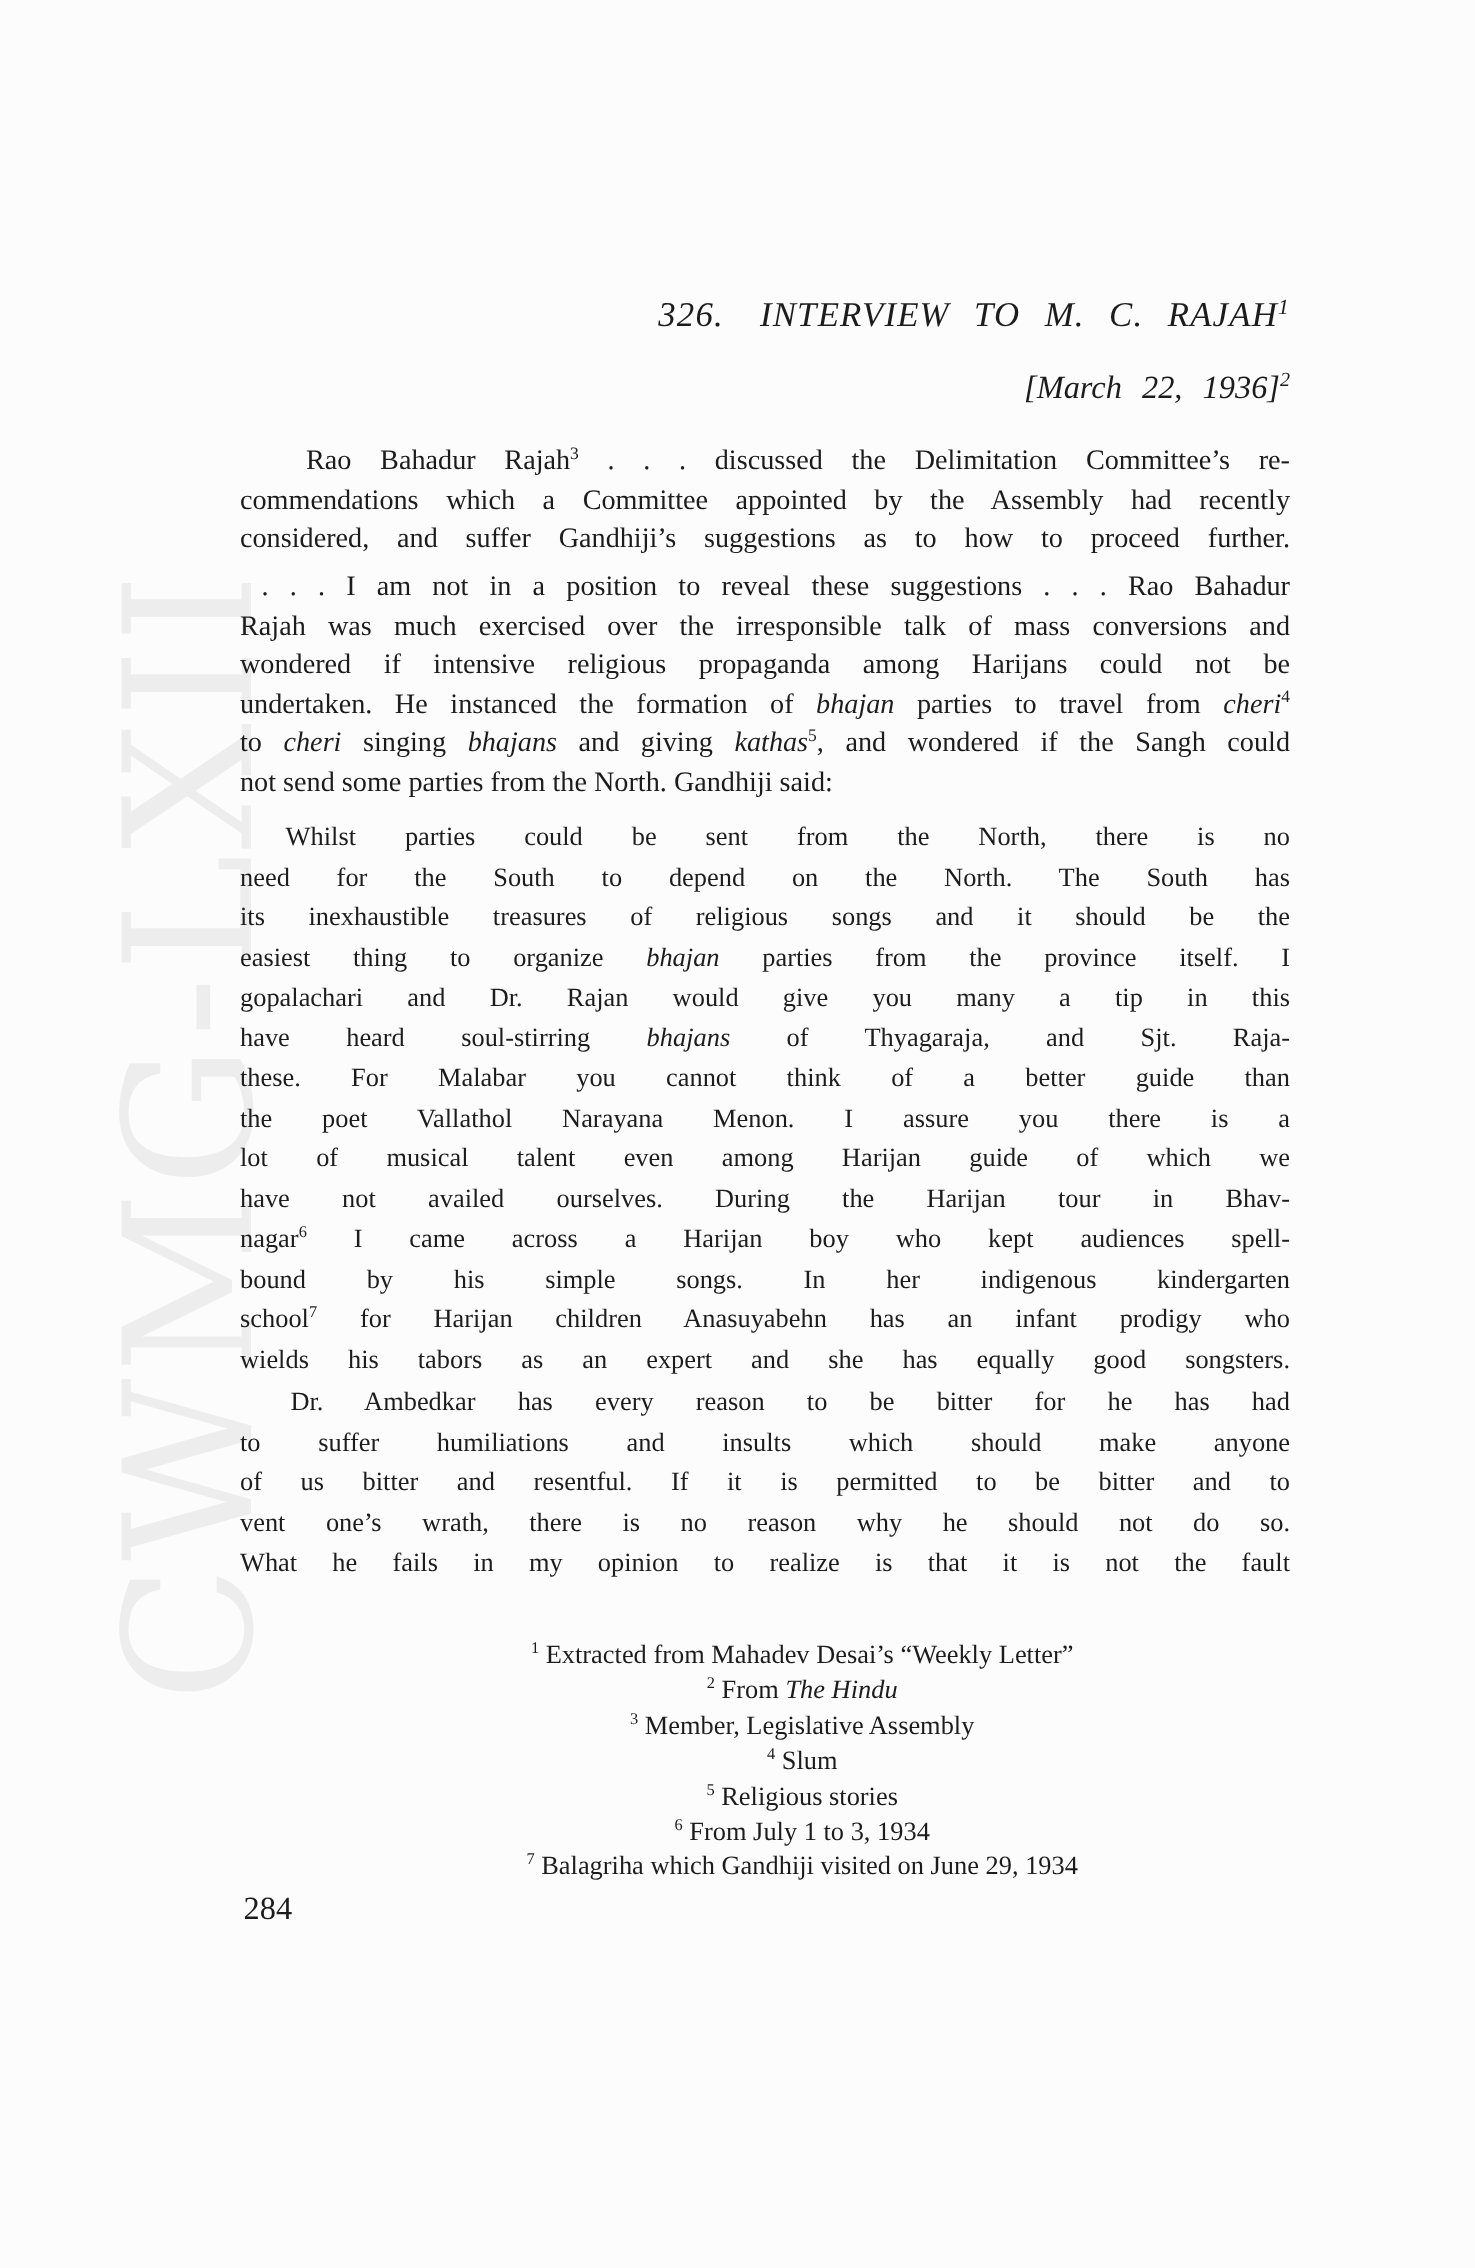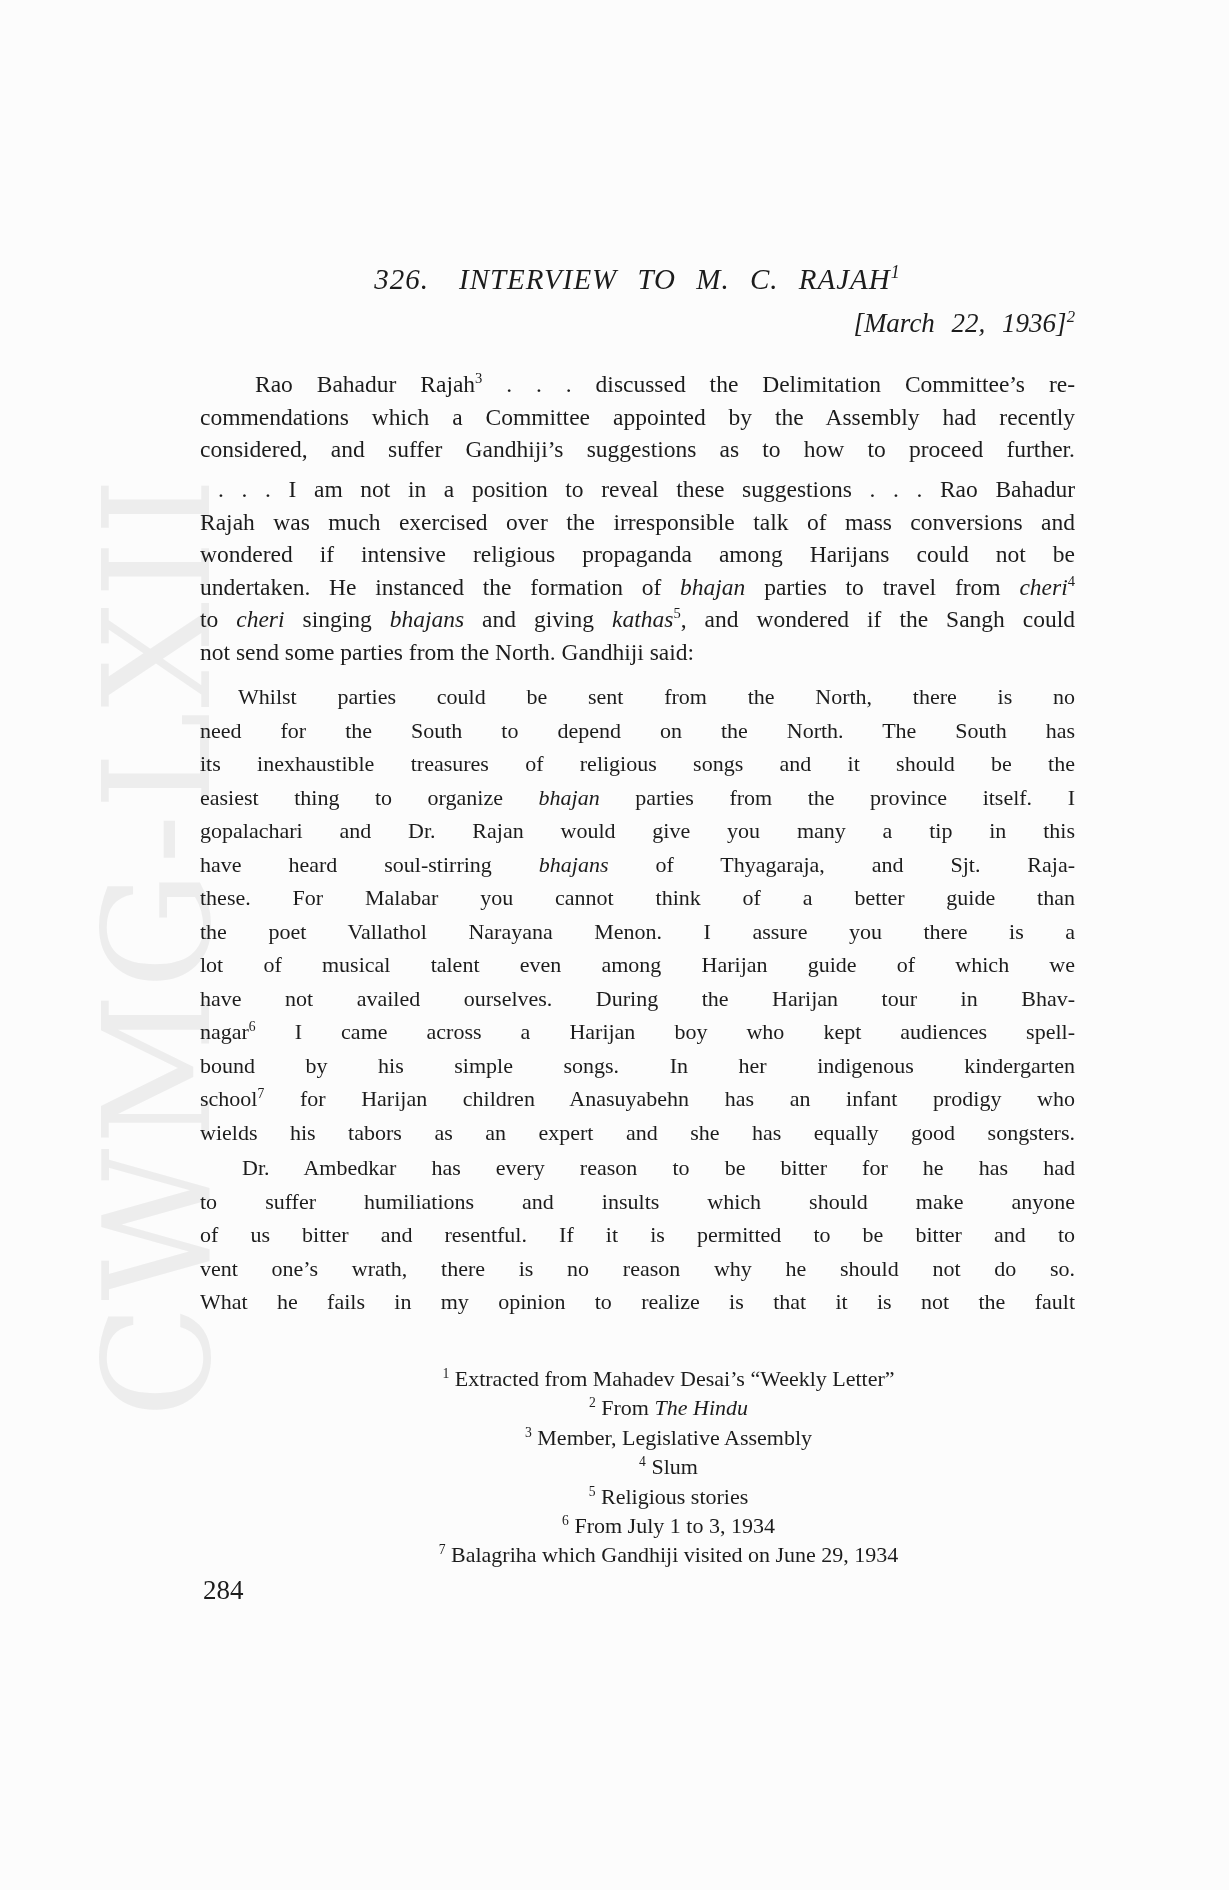--- a/index.html
+++ b/index.html
@@ -23,22 +23,22 @@
     white-space:nowrap;
     line-height:1;
     user-select:none;
   }
   .content {
     position:absolute;
     left:200px;
     width:875px;
   }
   .title {
-    top:263px;
-    text-align:center;
+    top:247px;
+    text-align:right;
     font-style:italic;
     font-size:29px;
     word-spacing:12px;
     letter-spacing:1px;
   }
   .dateline {
     top:308px;
     text-align:right;
     font-style:italic;
     font-size:27px;

